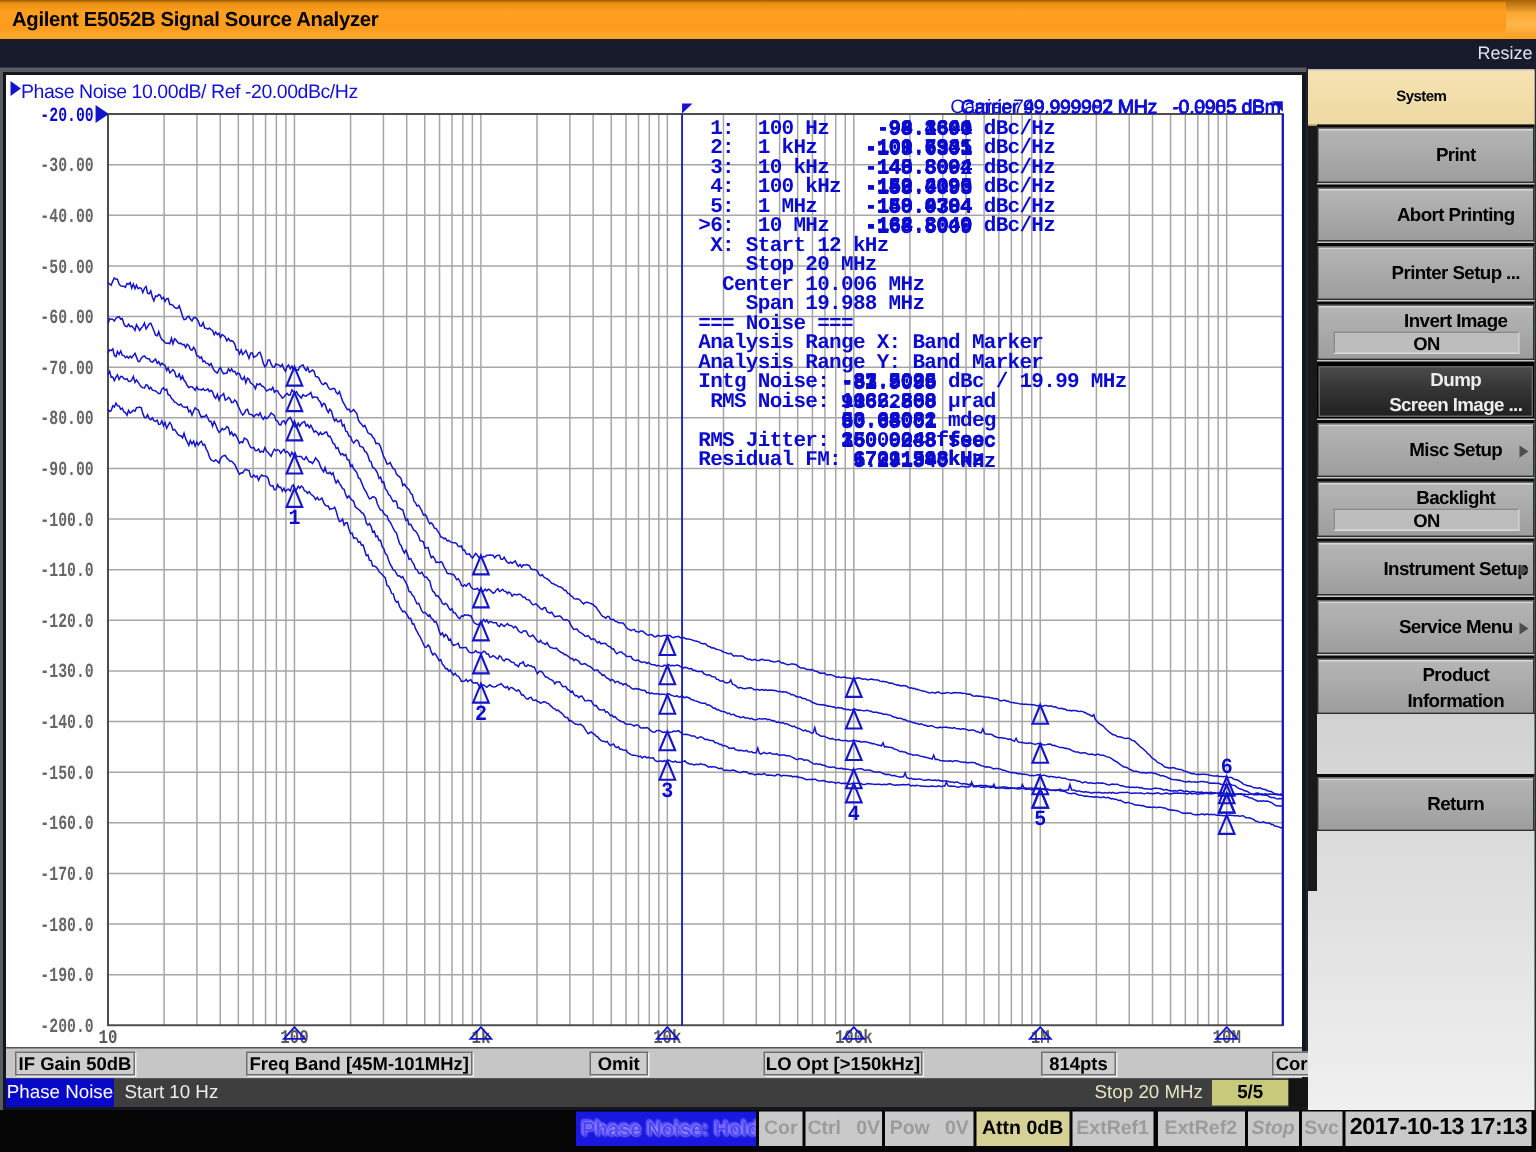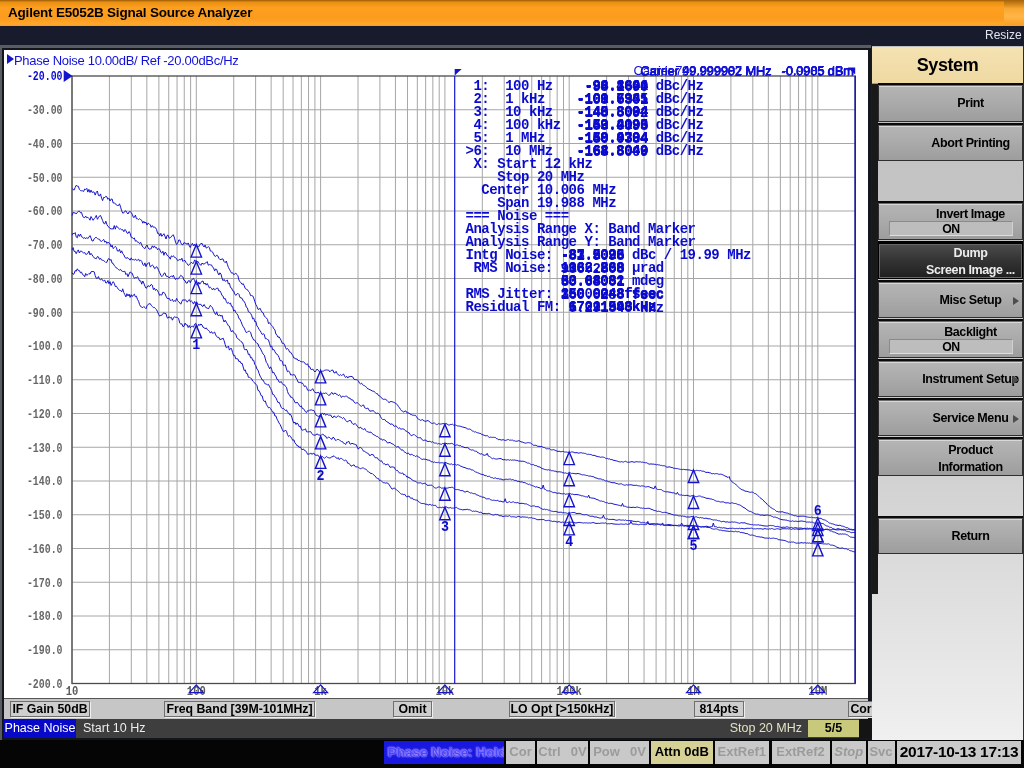--- a/index.html
+++ b/index.html
@@ -16,21 +16,21 @@
    box-shadow:1px 1px 0 #efefef; color:#000; font-size:12.3px; font-weight:bold; text-align:center; line-height:14px; white-space:nowrap; }
 #row2 { position:absolute; left:4px; top:674px; width:864px; height:19px; background:#3e3e3e; }
 #row2 .pn { position:absolute; left:0px; top:0px; width:72px; height:19px; background:#0808c8; color:#fff; font-size:12.5px; line-height:18px; text-align:center; }
 #row2 .st { position:absolute; left:79px; top:0px; color:#ececec; font-size:12.5px; line-height:18px; }
 #row2 .stop { position:absolute; left:648px; width:150px; top:0px; color:#e3e3c3; font-size:12.5px; line-height:18px; text-align:right; }
 #row2 .cnt { position:absolute; left:804px; top:1px; width:51px; height:17px; background:#c9c97c; color:#000; font-weight:bold; font-size:12.5px; line-height:16px; text-align:center; }
 #panel { position:absolute; left:872px; top:46px; width:152px; height:696px;
   background:linear-gradient(180deg,#bfbfbf 0%,#cccccc 55%,#f0f0f0 100%); }
 #panel .lstrip { position:absolute; left:0; top:38px; width:6px; height:510px; background:#191919; }
 .sysbtn { position:absolute; left:0px; top:1.3px; width:151px; height:36.4px; background:linear-gradient(180deg,#f5e2b2,#eed9a2);
-  color:#000; font-weight:bold; font-size:18px; letter-spacing:-0.4px; text-align:center; line-height:36px; border-bottom:1px solid #b09860; }
+  color:#000; font-weight:bold; font-size:10px; letter-spacing:-0.4px; text-align:center; line-height:36px; border-bottom:1px solid #b09860; }
 .btn { position:absolute; left:6px; width:145px; height:36.3px;
   background:linear-gradient(180deg,#b5b5b5 0%,#ababab 45%,#9d9d9d 100%);
   border:1px solid #2e2e2e; border-top-color:#6a6a6a; box-shadow:0 -2px 0 #0a0a0a, 0 1px 0 #d8d8d8 inset;
   color:#000; font-weight:bold; font-size:12.5px; letter-spacing:-0.4px; text-align:center;padding-left:40px; }
 .btn .bc { line-height:34px; }
 .btn .b1 { line-height:17px; padding-top:2px; }
 .btn .b2 { line-height:16px; }
 .btn .onbox { position:absolute; left:10px; right:9px; bottom:2.5px; height:15.5px; background:#bdbdbd;
   border:1px solid #8a8a8a; border-bottom-color:#dedede; border-right-color:#d0d0d0; font-size:12.3px; line-height:14px; font-weight:bold; }
 .btn.dark { background:linear-gradient(180deg,#4c4c4c 0%,#353535 45%,#1f1f1f 100%); color:#ededed; border-color:#000; box-shadow:0 -2px 0 #000, 0 0 0 1px #666 inset;text-align:center; }
@@ -288,21 +288,21 @@
 
 
 &nbsp;&nbsp;&nbsp;&nbsp;&nbsp;&nbsp;&nbsp;&nbsp;&nbsp;&nbsp;&nbsp;&nbsp;-83.5026
 &nbsp;&nbsp;&nbsp;&nbsp;&nbsp;&nbsp;&nbsp;&nbsp;&nbsp;&nbsp;&nbsp;&nbsp;1062.568
 &nbsp;&nbsp;&nbsp;&nbsp;&nbsp;&nbsp;&nbsp;&nbsp;&nbsp;&nbsp;&nbsp;&nbsp;63.08081
 &nbsp;&nbsp;&nbsp;&nbsp;&nbsp;&nbsp;&nbsp;&nbsp;&nbsp;&nbsp;&nbsp;&nbsp;350.0248fsec
 &nbsp;&nbsp;&nbsp;&nbsp;&nbsp;&nbsp;&nbsp;&nbsp;&nbsp;&nbsp;&nbsp;&nbsp;&nbsp;67.21593kHz</div>
 </div>
 <div id="row1">
       <div class="sb" style="left:6px;width:80px;">IF Gain 50dB</div>
-      <div class="sb" style="left:160px;width:151px;">Freq Band [39M-101MHz]</div>
+      <div class="sb" style="left:160px;width:151px;">Freq Band [45M-101MHz]</div>
       <div class="sb" style="left:389px;width:39px;">Omit</div>
       <div class="sb" style="left:505px;width:106px;">LO Opt [&gt;150kHz]</div>
       <div class="sb" style="left:690px;width:50px;">814pts</div>
       <div class="sb" style="left:844px;width:48px;">Corre 5</div>
     </div>
 <div id="row2">
       <div class="pn">Phase Noise</div>
       <div class="st">Start 10 Hz</div>
 <div class="stop">Stop 20 MHz</div>
       <div class="cnt">5/5</div>
@@ -311,20 +311,23 @@
 </div>
 <div id="panel">
     <div class="lstrip"></div>
     <div style="position:absolute;right:0;top:0;width:1.5px;height:696px;background:#2a2c33;"></div>
 <div class="sysbtn">System</div>
 <div class="btn" style="top:39.3px;">
       <div class="bc">Print</div>
     </div>
 <div class="btn" style="top:78.7px;">
       <div class="bc">Abort Printing</div>
+    </div>
+<div class="btn" style="top:118.0px;">
+      <div class="bc">Printer Setup ...</div>
     </div>
 <div class="btn" style="top:157.3px;">
       <div class="b1">Invert Image</div>
       <div class="onbox">ON</div>
     </div>
 <div class="btn dark" style="top:196.7px;">
       <div class="b1">Dump</div>
       <div class="b2">Screen Image ...</div>
     </div>
 <div class="btn" style="top:236.0px;">

